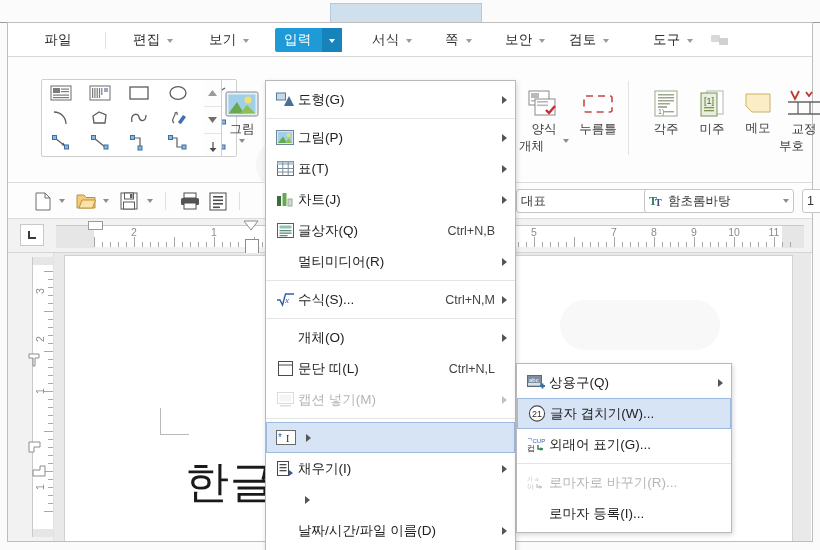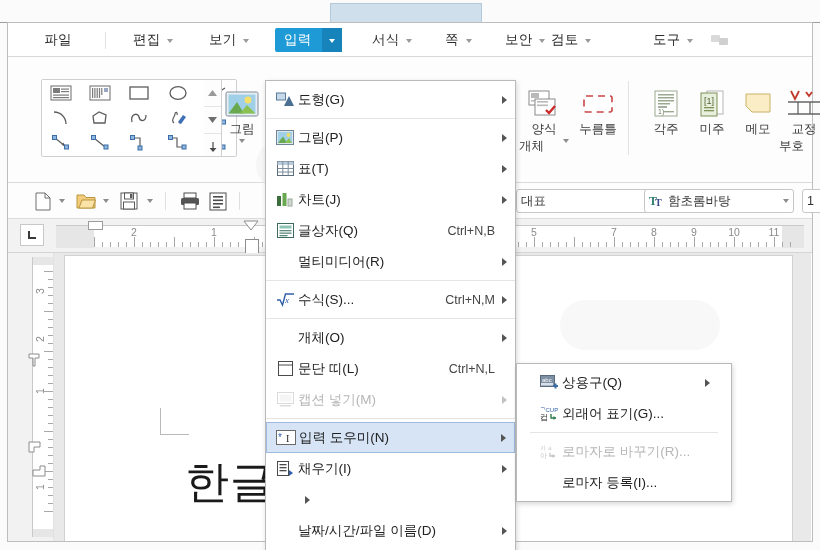--- a/index.html
+++ b/index.html
@@ -162,21 +162,21 @@
   }
   .arw i{display:block;width:0;height:0;border-top:4px solid transparent;border-bottom:4px solid transparent;border-left:5px solid #555;}
   .mrow.sel{background:#d6e4f6;border:1px solid #9dbbe0;}
   .mrow.dis .lb,.mrow.dis .sc{color:#b6b6b6;}
   .mrow.dis .arw i{border-left-color:#c2c2c2;}
   .msep{height:1px;background:#e4e4e4;margin:3px 0;}
 
   .submenu{
     position:absolute;left:516px;top:363px;width:216px;
     background:#ffffff;border:1px solid #b9b9b9;box-sizing:border-box;
-    box-shadow:1px 2px 5px rgba(0,0,0,.16);padding:3px 13px;
+    box-shadow:1px 2px 5px rgba(0,0,0,.16);padding:3px 0;
   }
 
   
   svg{display:block;}
 </style>
 </head>
 <body>
 
 <div class="app">
 
@@ -214,21 +214,21 @@
       <span class="caret"></span>
     </div>
     <div class="menu-item" style="left:428px;">
       <span class="mlabel">쪽</span>
       <span class="caret"></span>
     </div>
     <div class="menu-item" style="left:488px;">
       <span class="mlabel">보안</span>
       <span class="caret"></span>
     </div>
-    <div class="menu-item" style="left:534px;">
+    <div class="menu-item" style="left:552px;">
       <span class="mlabel">검토</span>
       <span class="caret"></span>
     </div>
     <div class="menu-item" style="left:636px;">
       <span class="mlabel">도구</span>
       <span class="caret"></span>
     </div>
     <div class="menu-icon-btn" style="left:700px;">
       <svg width="24" height="22" viewBox="0 0 24 22">
           <rect x="3" y="6" width="9" height="7" rx="1" fill="#8a8a8a"></rect>
@@ -439,21 +439,21 @@
             <text x="9" y="15" font-size="9" fill="#4f6233" font-family="Liberation Sans">[1]</text>
             <g fill="#7d9158">
               <rect x="9" y="18" width="10" height="1.3"></rect>
               <rect x="9" y="21" width="10" height="1.3"></rect>
             </g>
           </svg>
       </span>
       <span class="cap">미주</span>
     </div>
 
-    <div class="rb-big" style="left:722px;">
+    <div class="rb-big" style="left:722px;font-family:Liberation Mono, monospace;">
       <span class="glyph">
         <svg width="34" height="30" viewBox="0 0 34 30">
             <path d="M5 5 H29 V23 H11 L5 17 Z" fill="#fbeec6" stroke="#c9b268"></path>
           </svg>
       </span>
       <span class="cap">메모</span>
     </div>
 
     <div class="rb-big" style="left:768px;">
       <span class="glyph">
@@ -875,21 +875,20 @@
     <div class="msep"></div>
 
     <div class="mrow sel">
       <span class="ic">
         <svg width="20" height="15" viewBox="0 0 20 15">
             <rect x="0.5" y="0.5" width="19" height="14" fill="#fff" stroke="#6a6a6a"></rect>
             <text x="2" y="11" font-size="10" font-family="Liberation Sans" fill="#2f5fa8">*</text>
             <text x="10" y="11.5" font-size="10" font-family="Liberation Serif" fill="#1f1f1f">I</text>
           </svg>
       </span>
-      <span class="lb">입력 도우미(N)</span>
       <span class="arw">
           <i></i>
         </span>
     </div>
 
     <div class="mrow">
       <span class="ic">
         <svg width="17" height="15" viewBox="0 0 17 15">
             <rect x="0.5" y="0.5" width="11" height="14" fill="#fff" stroke="#4a4a4a"></rect>
             <g fill="#4a4a4a">
@@ -937,20 +936,30 @@
             <rect x="1" y="8" width="12" height="2.5" fill="#d9e2ea"></rect>
             <path d="M13 11 h5 M15.5 8.5 v5" stroke="#3a6ea5" stroke-width="2"></path>
           </svg>
       </span>
       <span class="lb">상용구(Q)</span>
       <span class="arw">
           <i></i>
         </span>
     </div>
 
+    <div class="mrow sel">
+      <span class="ic">
+        <svg width="18" height="17" viewBox="0 0 18 17">
+            <circle cx="9" cy="8.5" r="7.6" fill="#fff" stroke="#4a4a4a" stroke-width="1.1"></circle>
+            <text x="4" y="12" font-size="9" font-family="Liberation Sans" fill="#2b2b2b">21</text>
+          </svg>
+      </span>
+      <span class="lb">글자 겹치기(W)...</span>
+      <span class="arw"></span>
+    </div>
 
     <div class="mrow">
       <span class="ic">
         <svg width="20" height="17" viewBox="0 0 20 17">
             <text x="1" y="7" font-size="6" font-family="Liberation Sans" fill="#2f5fa8">ᄀCUP</text>
             <text x="1" y="15" font-size="8" font-family="DejaVu Sans" fill="#1f1f1f">컵</text>
             <path d="M12 9 v4 h5" fill="none" stroke="#2f7d4f" stroke-width="1.4"></path>
             <path d="M17 13 l-2.5 -2 v4 Z" fill="#2f7d4f"></path>
           </svg>
       </span>

